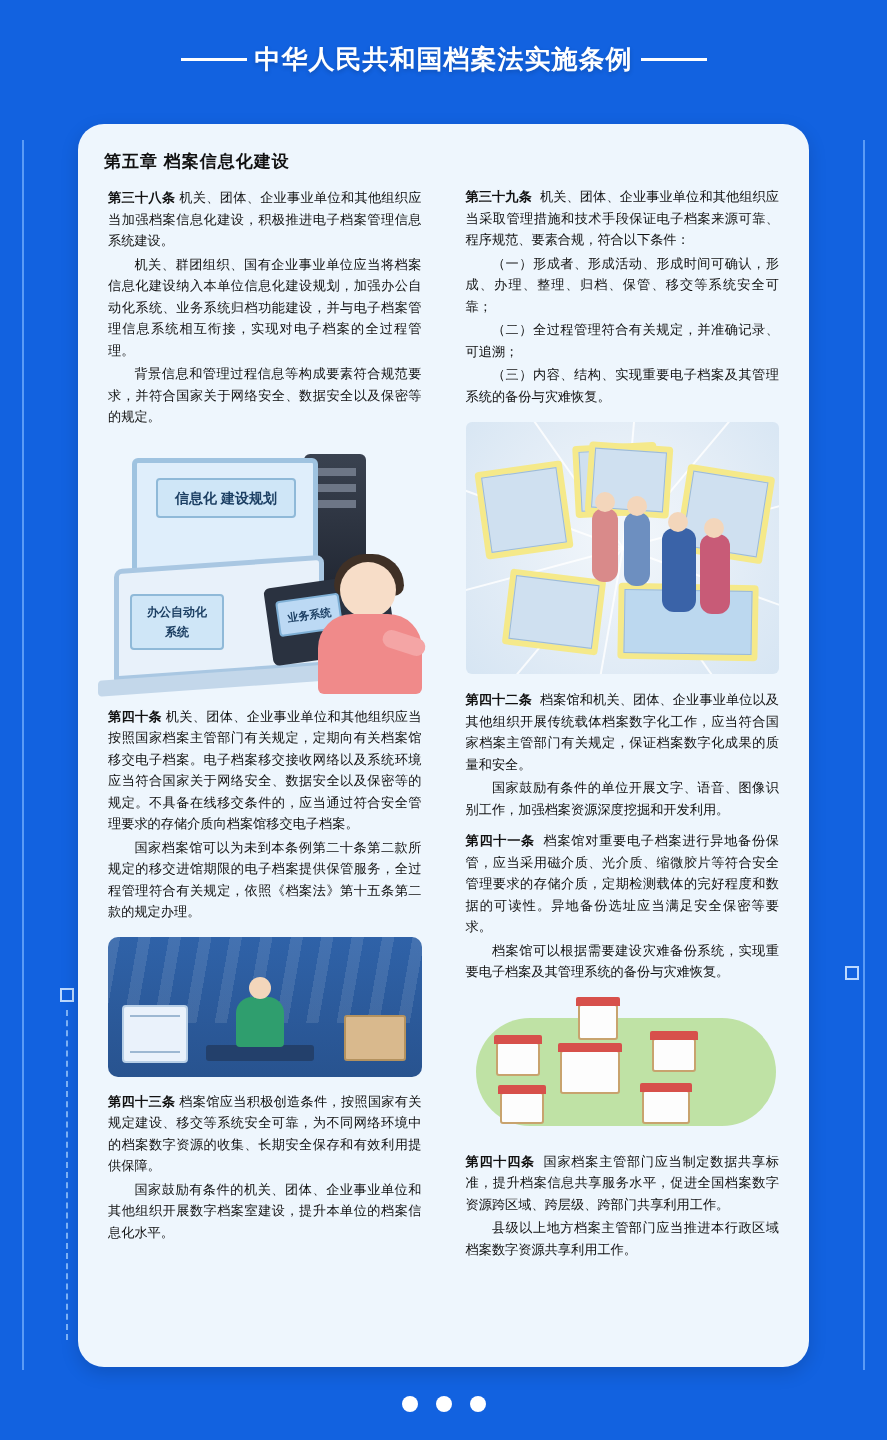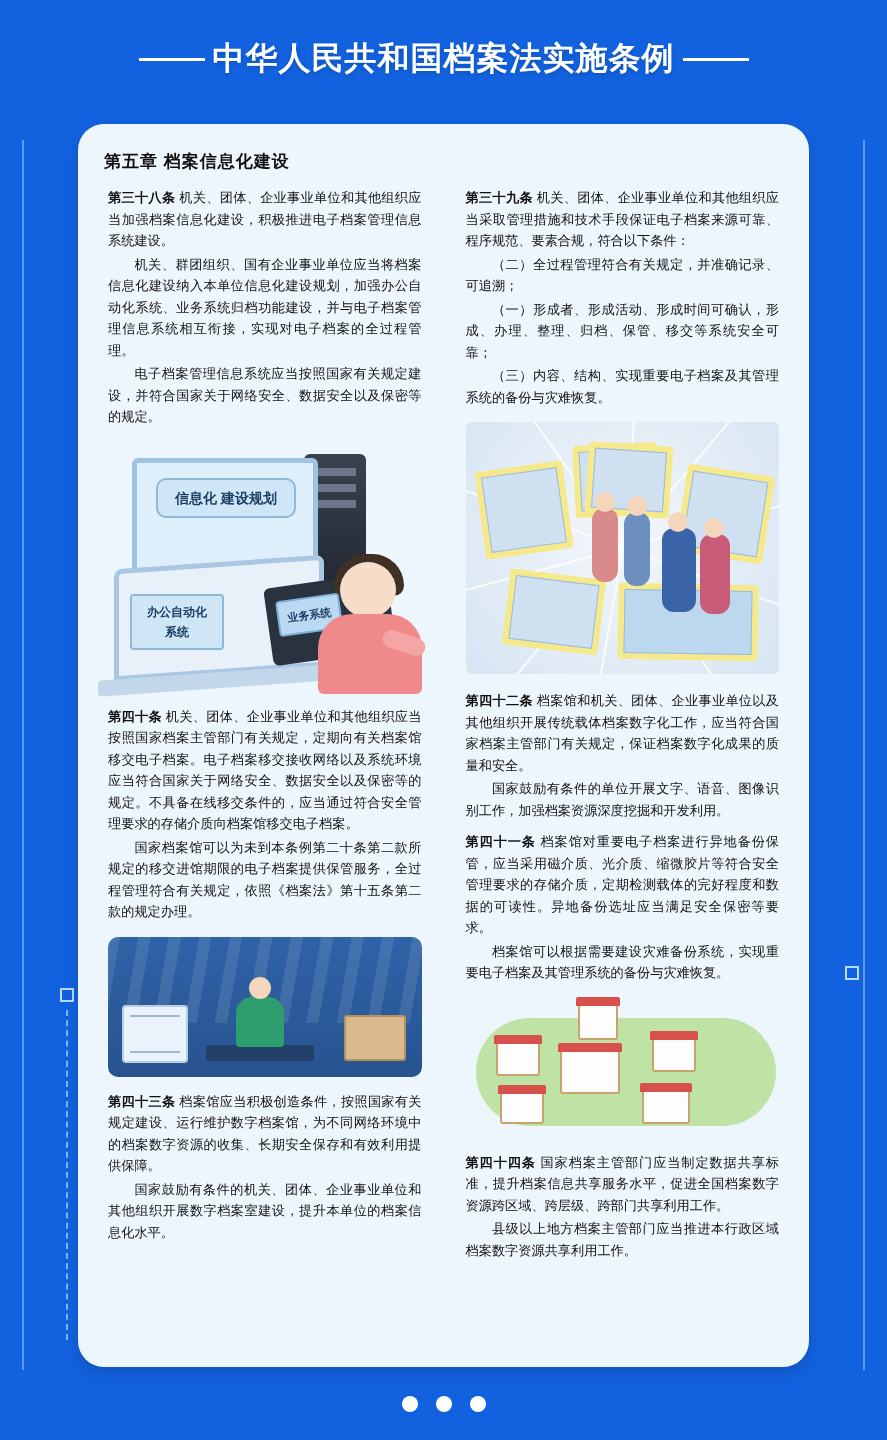--- a/index.html
+++ b/index.html
@@ -58,21 +58,21 @@
   .rule {
     height: 3px;
     background: #ffffff;
     width: 66px;
     flex: none;
   }
   .rule.left { margin-right: 8px; }
   .rule.right { margin-left: 8px; }
   .title {
     color: #ffffff;
-    font-size: 32px;
+    font-size: 26px;
     font-weight: bold;
     letter-spacing: 1px;
     white-space: nowrap;
     text-shadow: 0 2px 4px rgba(0,0,0,0.18);
   }
 
   
   .card {
     position: absolute;
     left: 78px;
@@ -94,21 +94,21 @@
   .columns {
     display: flex;
     gap: 8px;
     position: relative;
   }
   .col {
     width: 50%;
     padding: 0 14px;
   }
   .col.left { padding-left: 4px; padding-right: 18px; }
-  .col.right { padding-left: 18px; padding-right: 4px; }
+  .col.right { padding-left: 18px; padding-right: 4px; font-family: Liberation Mono, monospace; }
 
   p {
     margin: 0 0 2px 0;
     font-size: 13.2px;
     line-height: 21.5px;
     color: #111;
     text-align: justify;
     text-justify: inter-ideograph;
   }
   p.indent { text-indent: 2em; }
@@ -393,27 +393,27 @@
   <div class="columns">
 
     <div class="col left">
 
       <div class="block">
         <p>
           <span class="art">第三十八条</span>
           <span>机关、团体、企业事业单位和其他组织应当加强档案信息化建设，积极推进电子档案管理信息系统建设。</span>
         </p>
         <p class="indent">机关、群团组织、国有企业事业单位应当将档案信息化建设纳入本单位信息化建设规划，加强办公自动化系统、业务系统归档功能建设，并与电子档案管理信息系统相互衔接，实现对电子档案的全过程管理。</p>
-        <p class="indent">电子档案管理信息系统应当按照国家有关规定建设，并符合国家关于网络安全、数据安全以及保密等的规定。</p>
+        <p class="indent">背景信息和管理过程信息等构成要素符合规范要求，并符合国家关于网络安全、数据安全以及保密等的规定。</p>
       </div>
 
       <div class="illus illus1">
         <div class="tower"></div>
         <div class="monitor"></div>
-        <div class="screen-label" style="left:48px; top:36px; width:140px;border-radius:10px;">信息化
+        <div class="screen-label" style="left:48px; top:36px; width:140px;">信息化
 建设规划</div>
         <div class="laptop"></div>
         <div class="screen-label" style="left:22px; top:152px; width:94px; font-size:12px; padding:6px 8px;">办公自动化
 系统</div>
         <div class="laptop-base"></div>
         <div class="tablet">
           <div class="screen-label">业务系统</div>
         </div>
         <div class="person">
           <div class="hair"></div>
@@ -435,36 +435,36 @@
         <div class="ill3-glow"></div>
         <div class="ill3-cab"></div>
         <div class="ill3-desk"></div>
         <div class="ill3-person"></div>
         <div class="ill3-box"></div>
       </div>
 
       <div class="block">
         <p>
           <span class="art">第四十三条</span>
-          <span>档案馆应当积极创造条件，按照国家有关规定建设、运行维护数字档案馆，为不同网络环境中的档案数字资源的收集、长期安全保存和有效利用提供保障。</span>
+          <span>档案馆应当积极创造条件，按照国家有关规定建设、移交等系统安全可靠，为不同网络环境中的档案数字资源的收集、长期安全保存和有效利用提供保障。</span>
         </p>
         <p class="indent">国家鼓励有条件的机关、团体、企业事业单位和其他组织开展数字档案室建设，提升本单位的档案信息化水平。</p>
       </div>
 
     </div>
 
     <div class="col right">
 
       <div class="block">
         <p>
           <span class="art">第三十九条</span>
           <span>机关、团体、企业事业单位和其他组织应当采取管理措施和技术手段保证电子档案来源可靠、程序规范、要素合规，符合以下条件：</span>
         </p>
+        <p class="indent">（一）形成者、形成活动、形成时间可确认，形成、办理、整理、归档、保管、移交等系统安全可靠；</p>
         <p class="indent">（二）全过程管理符合有关规定，并准确记录、可追溯；</p>
-        <p class="indent">（一）形成者、形成活动、形成时间可确认，形成、办理、整理、归档、保管、移交等系统安全可靠；</p>
         <p class="indent">（三）内容、结构、实现重要电子档案及其管理系统的备份与灾难恢复。</p>
       </div>
 
       <div class="illus illus2">
         <div class="ray" style="transform:rotate(10deg);"></div>
         <div class="ray" style="transform:rotate(40deg);"></div>
         <div class="ray" style="transform:rotate(75deg);"></div>
         <div class="ray" style="transform:rotate(110deg);"></div>
         <div class="ray" style="transform:rotate(145deg);"></div>
         <div class="ray" style="transform:rotate(185deg);"></div>

